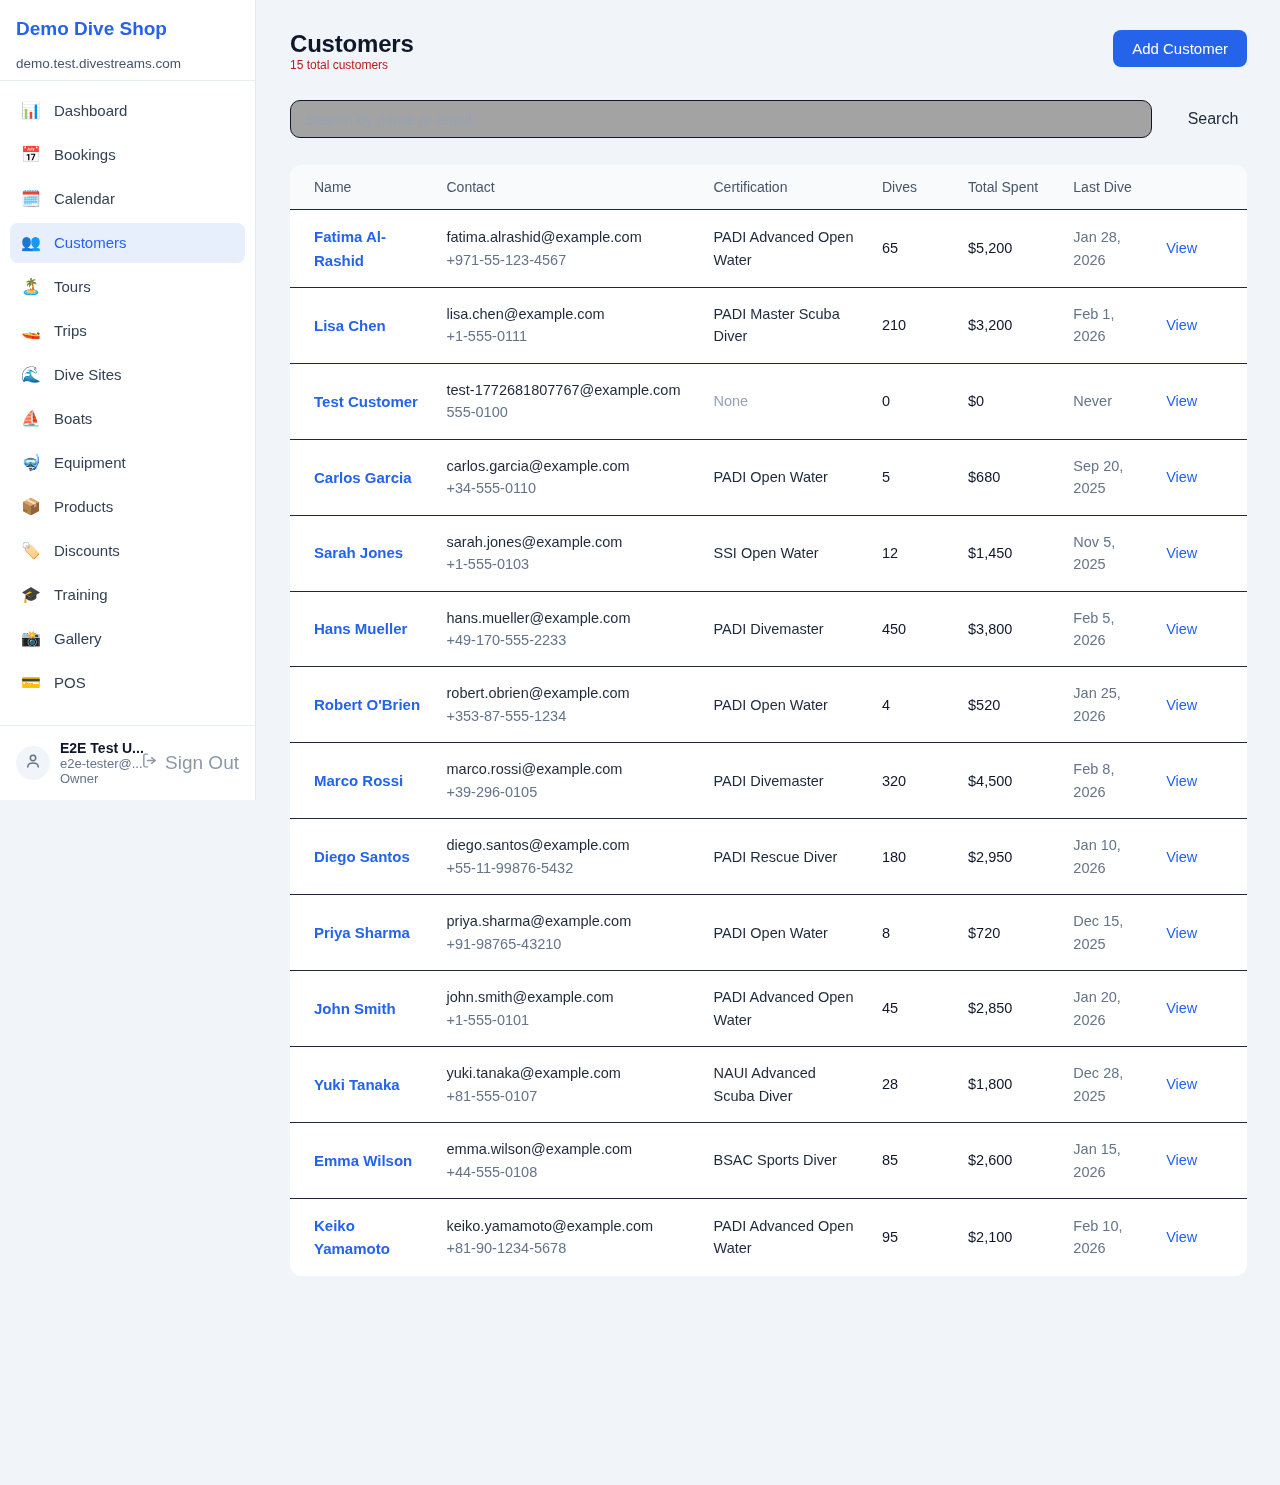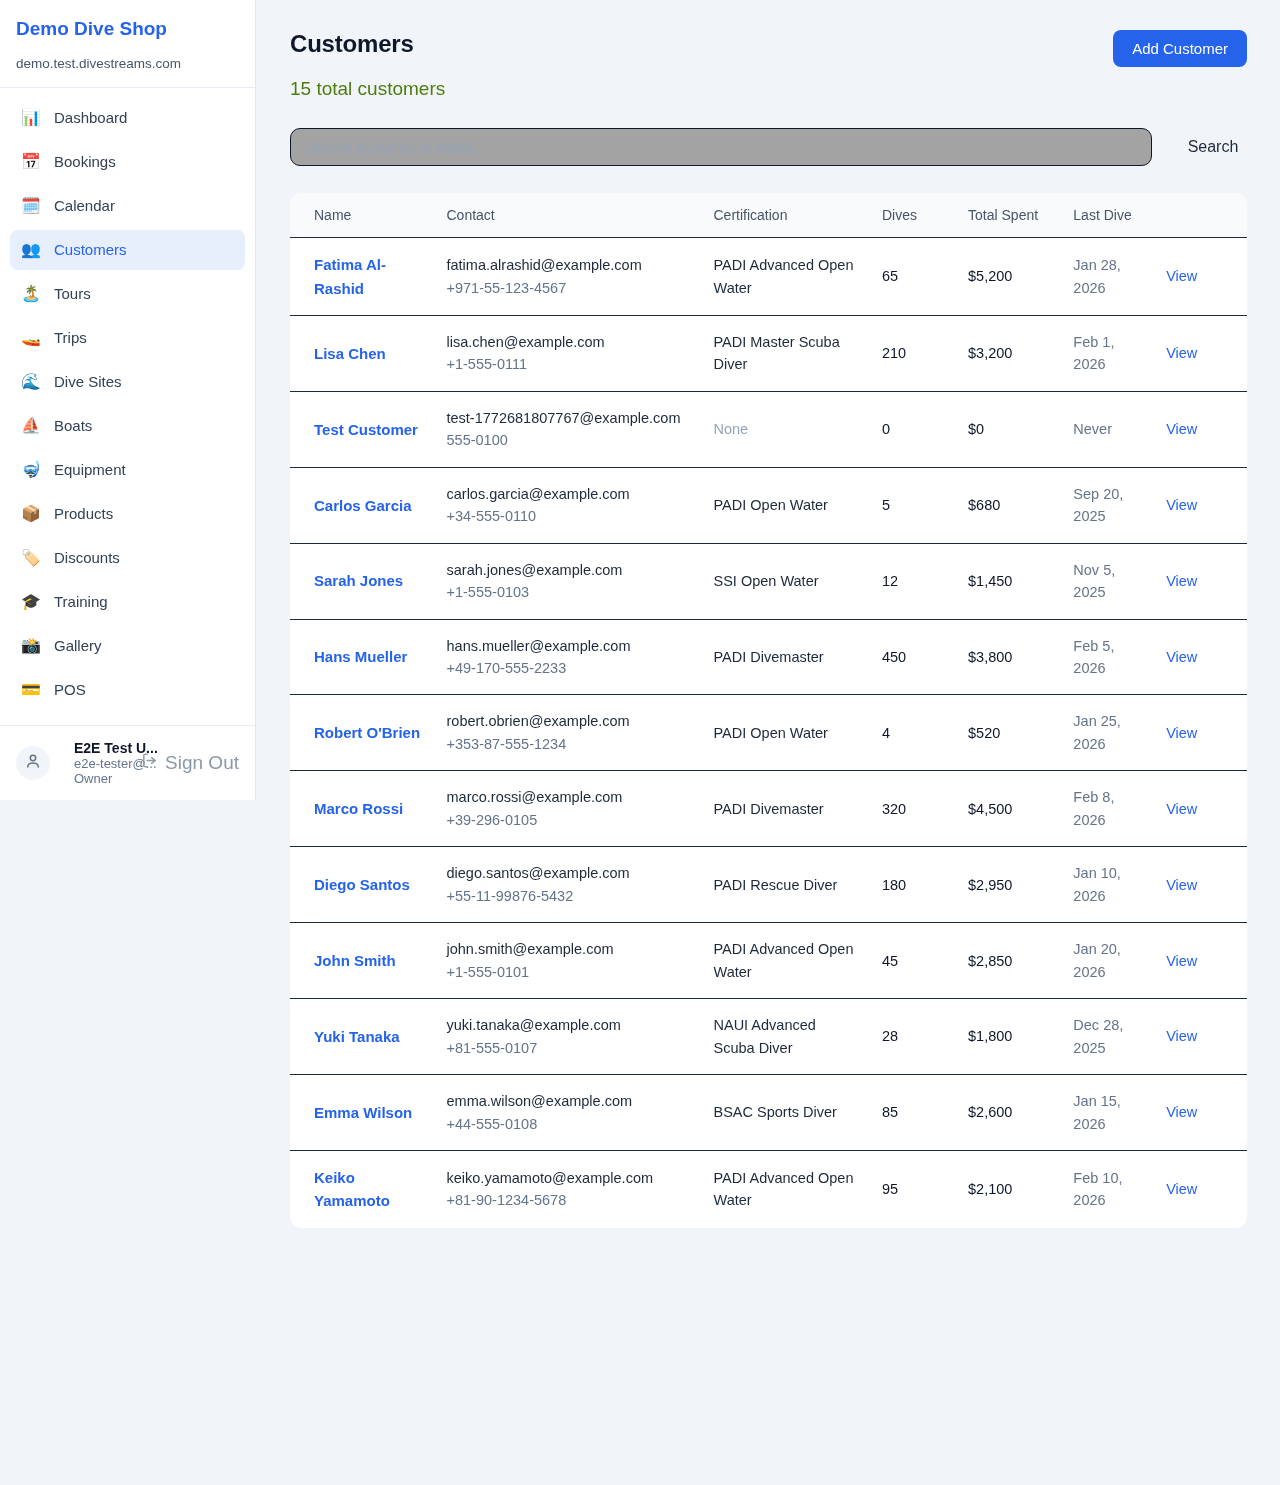--- a/index.html
+++ b/index.html
@@ -15,21 +15,21 @@
     position: absolute;
     left: 0; top: 0;
     width: 256px;
     height: 800px;
     background: #ffffff;
     border-right: 1px solid #e2e8f0;
     display: flex;
     flex-direction: column;
   }
   .sidebar-header {
-    padding: 18px 16px 16px 16px;
+    padding: 18px 16px 9px 16px;
     border-bottom: 1px solid #e8edf3;
   }
   .shop-title {
     color: #2563eb;
     font-size: 19px;
     font-weight: bold;
     line-height: 1.2;
   }
   .shop-domain {
     margin-top: 15px;
@@ -61,21 +61,21 @@
     width: 22px;
     font-size: 16px;
     text-align: center;
     flex: 0 0 auto;
   }
   .user-section {
     border-top: 1px solid #e8edf3;
     padding: 14px 16px;
     display: flex;
     align-items: center;
-    gap: 24px;
+    gap: 10px;
   }
   .avatar {
     width: 34px; height: 34px;
     border-radius: 50%;
     background: #f1f5f9;
     display: flex;
     align-items: center;
     justify-content: center;
     flex: 0 0 auto;
   }
@@ -110,23 +110,23 @@
     justify-content: space-between;
     align-items: flex-start;
   }
   .page-title {
     font-size: 24px;
     font-weight: bold;
     color: #0f172a;
     letter-spacing: -0.2px;
   }
   .page-subtitle {
-    margin-top: 20px;
-    font-size: 19px;
-    color: #4d7c0f;
+    margin-top: 0;
+    font-size: 12px;
+    color: #b91c1c;
   }
   .add-btn {
     background: #2563eb;
     color: #ffffff;
     font-size: 15px;
     font-weight: 500;
     font-family: inherit;
     border: none;
     border-radius: 8px;
     padding: 10px 19px;
@@ -444,20 +444,32 @@
       <div class="email">diego.santos@example.com</div>
       <div class="phone">+55-11-99876-5432</div>
     </td>
     <td><span class="cert">PADI Rescue Diver</span></td>
     <td><span class="dives">180</span></td>
     <td><span class="spent">$2,950</span></td>
     <td><span class="lastdive">Jan 10, 2026</span></td>
     <td><a class="view-link">View</a></td>
   </tr>
           <tr>
+    <td class="cell-name"><a class="name-link">Priya Sharma</a></td>
+    <td class="cell-contact">
+      <div class="email">priya.sharma@example.com</div>
+      <div class="phone">+91-98765-43210</div>
+    </td>
+    <td><span class="cert">PADI Open Water</span></td>
+    <td><span class="dives">8</span></td>
+    <td><span class="spent">$720</span></td>
+    <td><span class="lastdive">Dec 15, 2025</span></td>
+    <td><a class="view-link">View</a></td>
+  </tr>
+          <tr>
     <td class="cell-name"><a class="name-link">John Smith</a></td>
     <td class="cell-contact">
       <div class="email">john.smith@example.com</div>
       <div class="phone">+1-555-0101</div>
     </td>
     <td><span class="cert">PADI Advanced Open Water</span></td>
     <td><span class="dives">45</span></td>
     <td><span class="spent">$2,850</span></td>
     <td><span class="lastdive">Jan 20, 2026</span></td>
     <td><a class="view-link">View</a></td>

